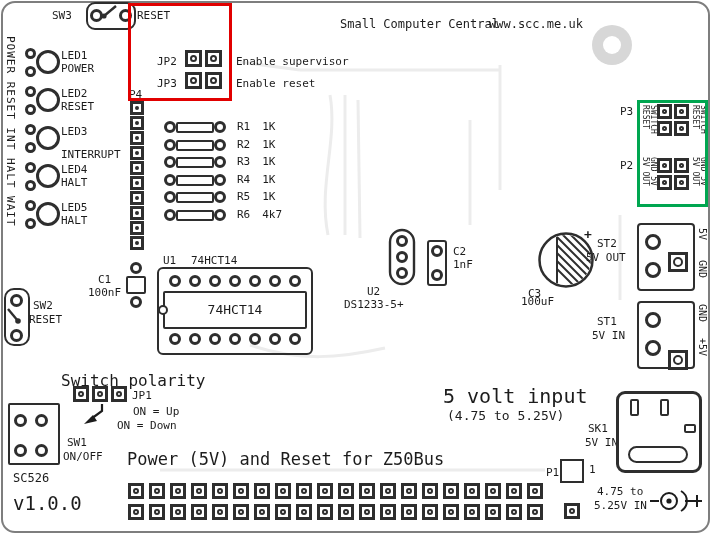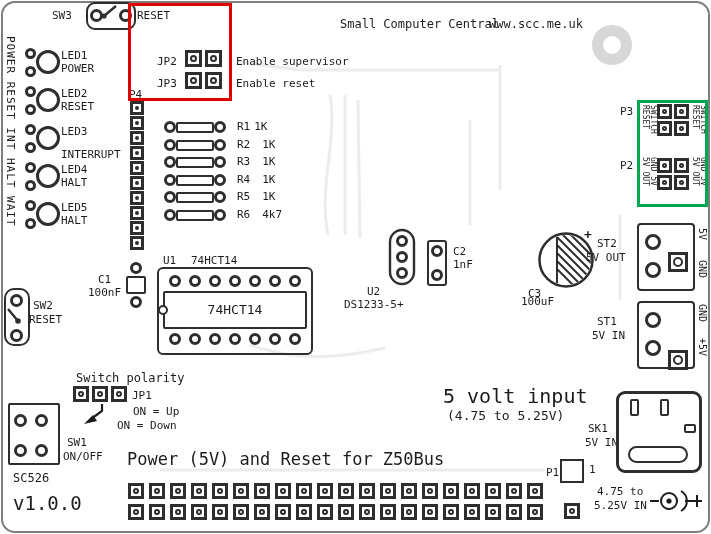--- a/index.html
+++ b/index.html
@@ -113,21 +113,21 @@
     <div class="pad-sq" style="width: 14px; height: 14px;"></div>
     <div class="pad-sq" style="width: 14px; height: 14px;"></div>
     <div class="pad-sq" style="width: 14px; height: 14px;"></div>
     <div class="pad-sq" style="width: 14px; height: 14px;"></div>
     <div class="pad-sq" style="width: 14px; height: 14px;"></div>
   </div>
 
 <div class="abs pad-r" style="left:164px;top:121px;width:12px;height:12px"></div>
 <div class="abs outline" style="left:176px;top:122px;width:38px;height:11px"></div>
 <div class="abs pad-r" style="left:214px;top:121px;width:12px;height:12px"></div>
-<div class="abs txt" style="left:237px;top:121px;display:flex;gap:4px">
+<div class="abs txt" style="left:237px;top:121px;display:flex;gap:12px">
     <span>R1</span>
     <span>1K</span>
   </div>
 
 <div class="abs pad-r" style="left:164px;top:139px;width:12px;height:12px"></div>
 <div class="abs outline" style="left:176px;top:140px;width:38px;height:11px"></div>
 <div class="abs pad-r" style="left:214px;top:139px;width:12px;height:12px"></div>
 <div class="abs txt" style="left:237px;top:139px;display:flex;gap:12px">
     <span>R2</span>
     <span>1K</span>
@@ -296,21 +296,21 @@
 <div class="abs txt" style="left:594px;top:500px">5.25V IN</div>
 <svg class="abs" style="left:648px;top:484px" width="58" height="34">
   <line x1="2" y1="17" x2="11" y2="17" stroke="#1c1c1c" stroke-width="2"></line>
   <circle cx="21" cy="17" r="8" fill="none" stroke="#1c1c1c" stroke-width="2"></circle>
   <circle cx="21" cy="17" r="2.6" fill="#1c1c1c"></circle>
   <path d="M33 7 A 11.5 11.5 0 0 1 33 27" fill="none" stroke="#1c1c1c" stroke-width="2"></path>
   <line x1="37" y1="17" x2="54" y2="17" stroke="#1c1c1c" stroke-width="2"></line>
   <line x1="49" y1="11" x2="49" y2="23" stroke="#1c1c1c" stroke-width="2"></line>
 </svg>
 
-<div class="abs txt" style="left:76px;top:372px;font-size:12px">Switch polarity</div>
+<div class="abs txt" style="left:61px;top:372px;font-size:16px">Switch polarity</div>
 <div class="abs" style="left:73px;top:386px;display:flex;gap:3px">
     <div class="pad-sq" style="width: 16px; height: 16px;"></div>
     <div class="pad-sq" style="width: 16px; height: 16px;"></div>
     <div class="pad-sq" style="width: 16px; height: 16px;"></div>
   </div>
 <div class="abs txt" style="left:132px;top:390px">JP1</div>
 <svg class="abs" style="left:82px;top:402px" width="28" height="24">
   <path d="M20 2 L20 9 L9 17" fill="none" stroke="#1c1c1c" stroke-width="2.2"></path>
   <polygon points="2,22 11,13 15,19" fill="#1c1c1c"></polygon>
 </svg>

